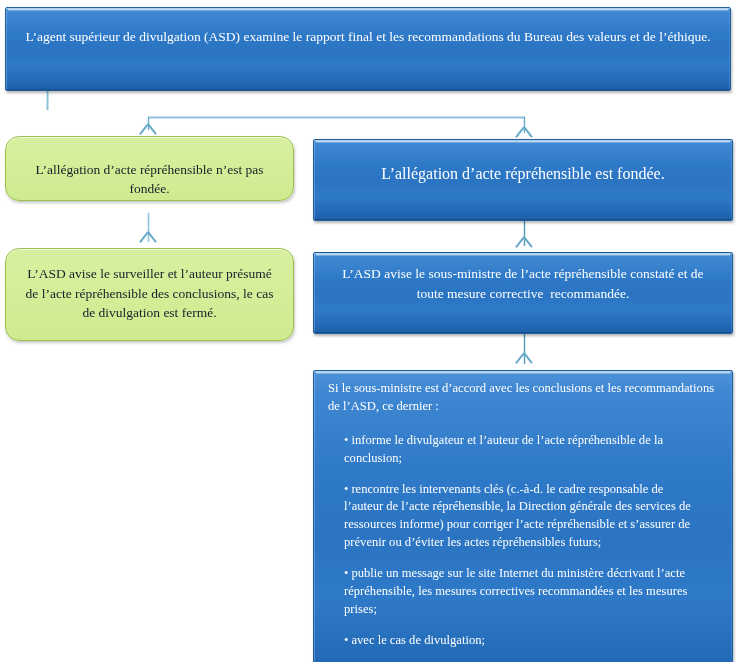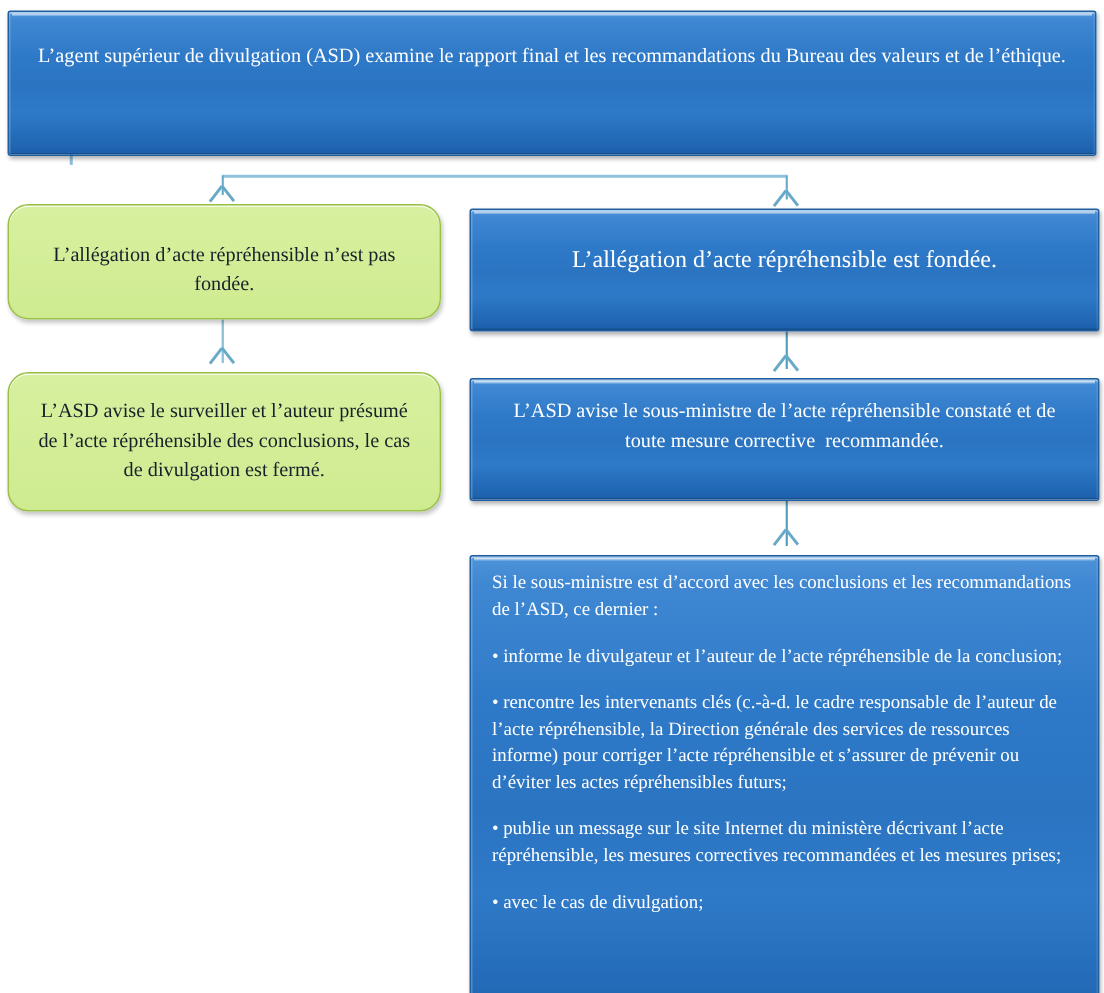--- a/index.html
+++ b/index.html
@@ -64,45 +64,45 @@
        1px 2px 3px rgba(0,0,0,0.22);
   }
 
   .node .txt {
     position: relative;
     display: block;
     white-space: pre-wrap;
   }
 
   
-  #n-top           { left: 5px;   top: 7px;   width: 726px; height: 97px; }
+  #n-top           { left: 5px;   top: 7px;   width: 726px; height: 84px; }
   #n-top .txt      { text-align: center; font-size: 13.5px; line-height: 1.35;
                      padding: 0 14px; margin-top: 20px; }
 
-  #n-notfounded    { left: 5px;   top: 136px; width: 289px; height: 77px; }
+  #n-notfounded    { left: 5px;   top: 136px; width: 289px; height: 65px; }
   #n-notfounded .txt { text-align: center; font-size: 13.5px; line-height: 1.4;
                      padding: 0 16px; margin-top: 24px; }
 
   #n-founded       { left: 313px; top: 139px; width: 420px; height: 82px; }
   #n-founded .txt  { text-align: center; font-size: 16px; line-height: 1.4;
                      padding: 0 18px; margin-top: 23px; }
 
   #n-closecase     { left: 5px;   top: 248px; width: 289px; height: 93px; }
   #n-closecase .txt{ text-align: center; font-size: 13.5px; line-height: 1.45;
                      padding: 0 14px; margin-top: 15px; }
 
   #n-informdm      { left: 313px; top: 252px; width: 420px; height: 82px; }
   #n-informdm .txt { text-align: center; font-size: 13.5px; line-height: 1.45;
                      padding: 0 14px; margin-top: 11px; }
 
   #n-dmagrees      { left: 313px; top: 370px; width: 420px; height: 325px; }
   #n-dmagrees .body{ position: relative; padding: 9px 16px 0 14px;
                      font-size: 12.6px; line-height: 1.42; text-align: left; }
   #n-dmagrees .lead { margin: 0 0 13px 0; }
-  #n-dmagrees ul   { list-style: none; margin: 0; padding: 0; }
+  #n-dmagrees ul   { list-style: none; margin: 16px; padding: 0; }
   #n-dmagrees li   { margin: 0 0 13px 0; padding: 0; text-indent: 0; }
   #n-dmagrees li:last-child { margin-bottom: 0; }
   #n-dmagrees li .bullet { margin-right: 3px; }
   
   .arrow {
     position: absolute;
     width: 16px;
     height: 12px;
   }
   .arrow i, .arrow u {

